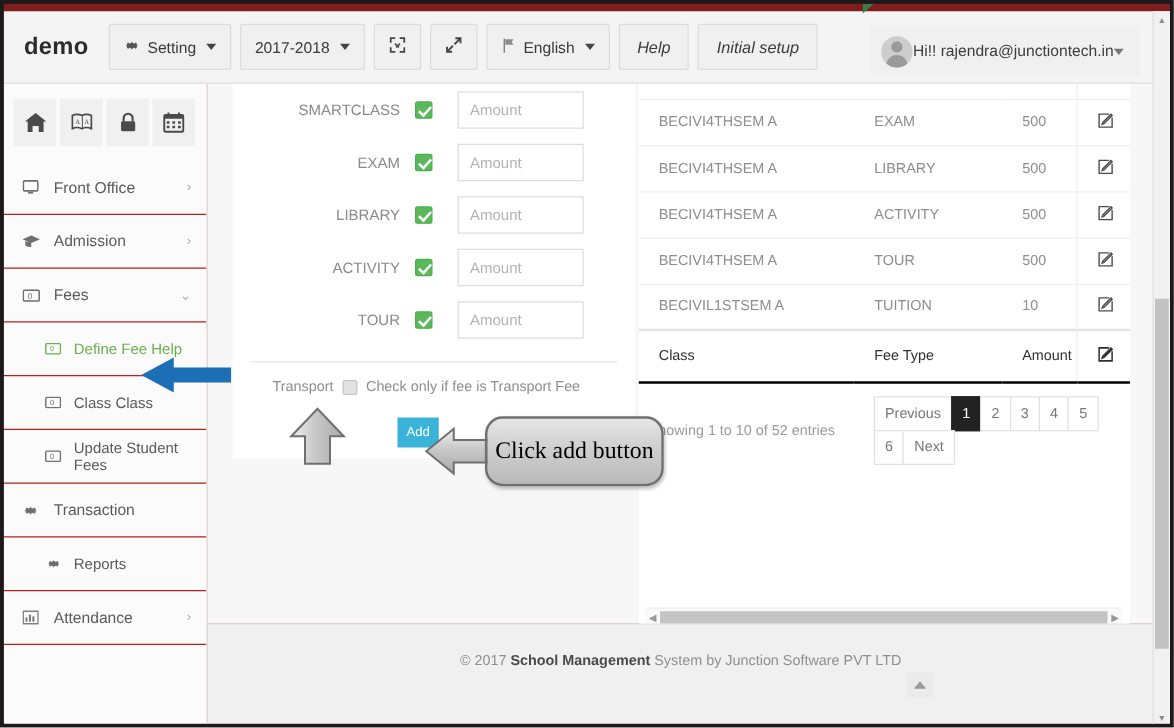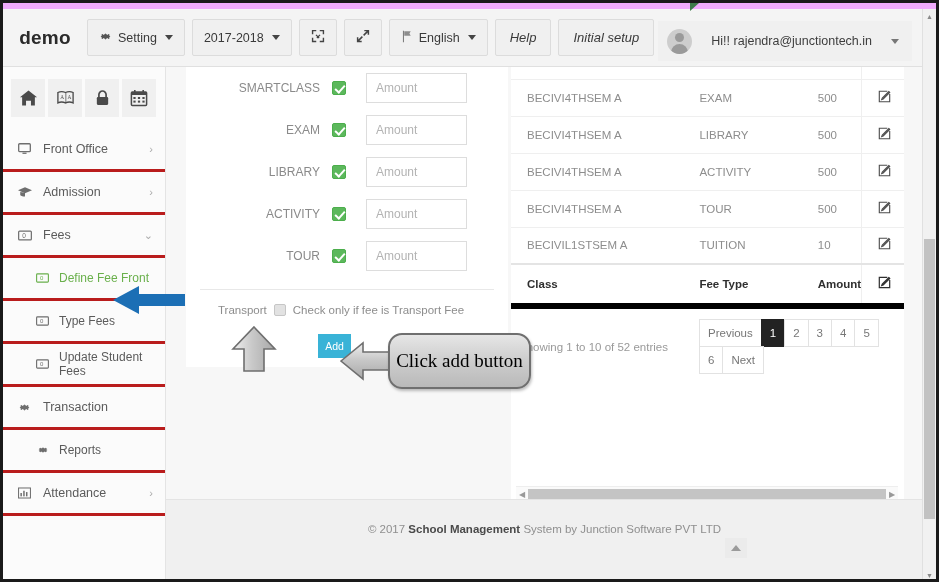--- a/index.html
+++ b/index.html
@@ -6,21 +6,21 @@
   * { box-sizing: border-box; }
   html, body {
     margin: 0; padding: 0;
     background: #ffffff;
     font-family: "Liberation Sans", sans-serif;
   }
   #screen {
     position: relative;
     width: 939px; height: 582px;
     overflow: hidden;
-    background: #f0abfc;
+    background: #7f1d1d;
     border: 3px solid #1a1a1a;
   }
   
   .green-nub {
     position: absolute; left: 687px; top: 0px;
     width: 9px; height: 8px;
     background: #3d7a4a;
     clip-path: polygon(0 0, 100% 0, 0 100%);
     z-index: 40;
   }
@@ -56,21 +56,21 @@
     border-left: 4px solid transparent;
     border-right: 4px solid transparent;
     border-top: 5px solid #444;
     margin-left: 2px;
   }
   .ic { display: inline-block; line-height: 1; color: #555; }
   .user-box {
     position: absolute; right: 24px; top: 12px;
     height: 40px;
     background: #f0f0f0;
-    display: flex; align-items: center; gap: 19px;
+    display: flex; align-items: center; gap: 0;
     padding: 0 13px 0 9px;
     font-size: 12.5px; color: #3d3d3d;
     cursor: pointer;
   }
   .avatar {
     width: 25px; height: 25px; border-radius: 50%;
     background: #cdcdcd;
     position: relative; overflow: hidden;
   }
   .avatar::before {
@@ -104,21 +104,21 @@
   .qicon {
     width: 34px; height: 38px;
     background: #f0f0f0;
     display: flex; align-items: center; justify-content: center;
     cursor: pointer;
   }
   .nav-item {
     height: 43px;
     display: flex; align-items: center;
     padding: 0 12px 0 14px;
-    border-bottom: 3px solid #b91c1c;
+    border-bottom: 1px solid #b91c1c;
     font-size: 12.5px; color: #5b5b5b;
     cursor: pointer;
   }
   .nav-item .nlabel { flex: 1; margin-left: 11px; }
   .nav-item .nicon { width: 15px; display: inline-flex; justify-content: center; color: #6e6e6e; }
   .nav-item.sub { padding-left: 32px; font-size: 12px; }
   .nav-item.sub .nlabel { margin-left: 9px; }
   .nav-item.active .nlabel, .nav-item.active .nicon { color: #6ab04c; }
   .chev {
     font-size: 11px; color: #aaa;
@@ -208,23 +208,23 @@
   table.fees { width: 100%; border-collapse: collapse; }
   table.fees td, table.fees th {
     height: 37px;
     font-size: 11.5px; color: #8d8d8d;
     text-align: left; font-weight: normal;
     border-bottom: 1px solid #efefef;
     padding: 0 0 0 16px;
     vertical-align: middle;
   }
   table.fees tr.hdr td {
-    color: #2f2f2f; font-weight: bold;
+    color: #2f2f2f; font-weight: normal;
     border-top: 2px solid #e4e4e4;
-    border-bottom: 6px solid #000000;
+    border-bottom: 2px solid #000000;
     height: 42px;
   }
   .col-class { width: 172px; }
   .col-type  { width: 118px; }
   .col-amt   { width: 60px; }
   .col-edit  { width: 42px; border-left: 1px solid #efefef; }
   .edit-ic { color: #4c4c4c; font-size: 13px; }
   .tfoot {
     display: flex; align-items: flex-start;
     padding: 18px 0 0 8px;
@@ -472,31 +472,31 @@
       <span class="chev">⌄</span>
     </div>
 
     <div class="nav-item sub active">
       <span class="nicon">
         <svg width="13" height="10" viewBox="0 0 15 11">
             <rect x="0.7" y="0.8" width="13.6" height="9.4" rx="1" fill="none" stroke="#6ab04c" stroke-width="1.3"></rect>
             <text x="4.6" y="8" font-size="7" fill="#6ab04c" font-family="Liberation Sans, sans-serif">0</text>
           </svg>
       </span>
-      <span class="nlabel">Define Fee Front</span>
+      <span class="nlabel">Define Fee Help</span>
     </div>
 
     <div class="nav-item sub">
       <span class="nicon">
         <svg width="13" height="10" viewBox="0 0 15 11">
             <rect x="0.7" y="0.8" width="13.6" height="9.4" rx="1" fill="none" stroke="#6e6e6e" stroke-width="1.3"></rect>
             <text x="4.6" y="8" font-size="7" fill="#6e6e6e" font-family="Liberation Sans, sans-serif">0</text>
           </svg>
       </span>
-      <span class="nlabel">Type Fees</span>
+      <span class="nlabel">Class Class</span>
     </div>
 
     <div class="nav-item sub">
       <span class="nicon">
         <svg width="13" height="10" viewBox="0 0 15 11">
             <rect x="0.7" y="0.8" width="13.6" height="9.4" rx="1" fill="none" stroke="#6e6e6e" stroke-width="1.3"></rect>
             <text x="4.6" y="8" font-size="7" fill="#6e6e6e" font-family="Liberation Sans, sans-serif">0</text>
           </svg>
       </span>
       <span class="nlabel">Update Student Fees</span>

